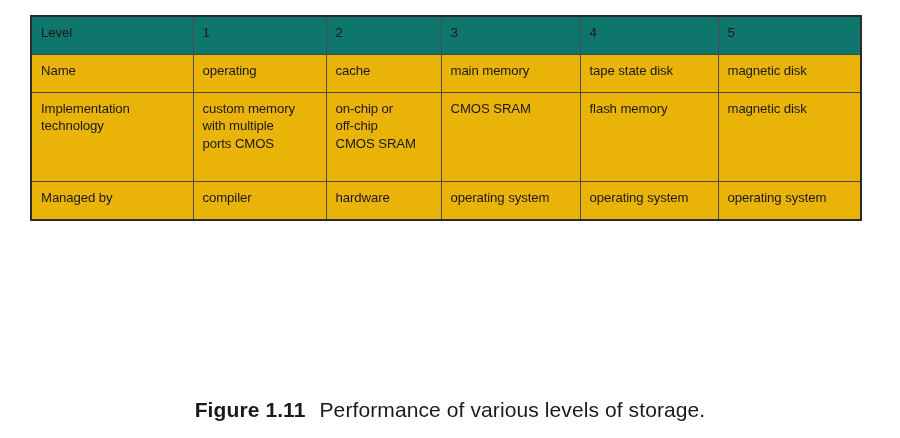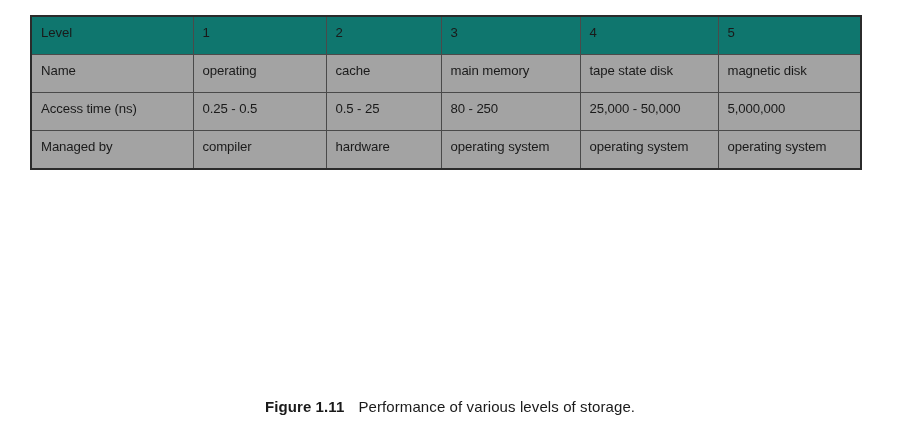--- a/index.html
+++ b/index.html
@@ -36,21 +36,21 @@
     background: #cfe7f7;
   }
 
   table.storage-table td {
     border: 1px solid #4a4a4a;
     padding: 7px 9px 8px 9px;
     font-size: 13.2px;
     line-height: 1.32;
     vertical-align: top;
     color: #1a1a1a;
-    background: #a3a3a3;
+    background: #eab308;
     letter-spacing: -0.1px;
   }
 
   table.storage-table tr.header-row td {
     background: #0f766e;
   }
 
   
   col.c0 { width: 162px; }
   col.c1 { width: 133px; }
@@ -63,21 +63,21 @@
   tr.header-row td { height: 22px; }
   tr.std-row td { height: 22px; }
   tr.tall-row td { height: 73px; }
 
   .caption {
     position: absolute;
     left: 0;
     top: 398px;
     width: 900px;
     text-align: center;
-    font-size: 15px;
+    font-size: 21px;
     color: #1a1a1a;
   }
   .caption .fig-label {
     font-weight: bold;
     letter-spacing: 0.1px;
   }
   .caption .fig-text {
     letter-spacing: 0.1px;
   }
   .caption .fig-gap {
@@ -113,29 +113,34 @@
         <tr class="std-row">
           <td>Name</td>
           <td>operating</td>
           <td>cache</td>
           <td>main memory</td>
           <td>tape state disk</td>
           <td>magnetic disk</td>
         </tr>
 
 
+        <tr class="tall-row">
+          <td style="white-space: pre;">Implementation
+technology</td>
+          <td style="white-space: pre;">custom memory
+with multiple
+ports CMOS</td>
+          <td style="white-space: pre;">on-chip or
+off-chip
+CMOS SRAM</td>
+          <td>CMOS SRAM</td>
+          <td>flash memory</td>
+          <td>magnetic disk</td>
+        </tr>
 
-        <tr class="std-row">
-          <td>Access time (ns)</td>
-          <td>0.25 - 0.5</td>
-          <td>0.5 - 25</td>
-          <td>80 - 250</td>
-          <td>25,000 - 50,000</td>
-          <td>5,000,000</td>
-        </tr>
 
 
         <tr class="std-row">
           <td>Managed by</td>
           <td>compiler</td>
           <td>hardware</td>
           <td>operating system</td>
           <td>operating system</td>
           <td>operating system</td>
         </tr>

